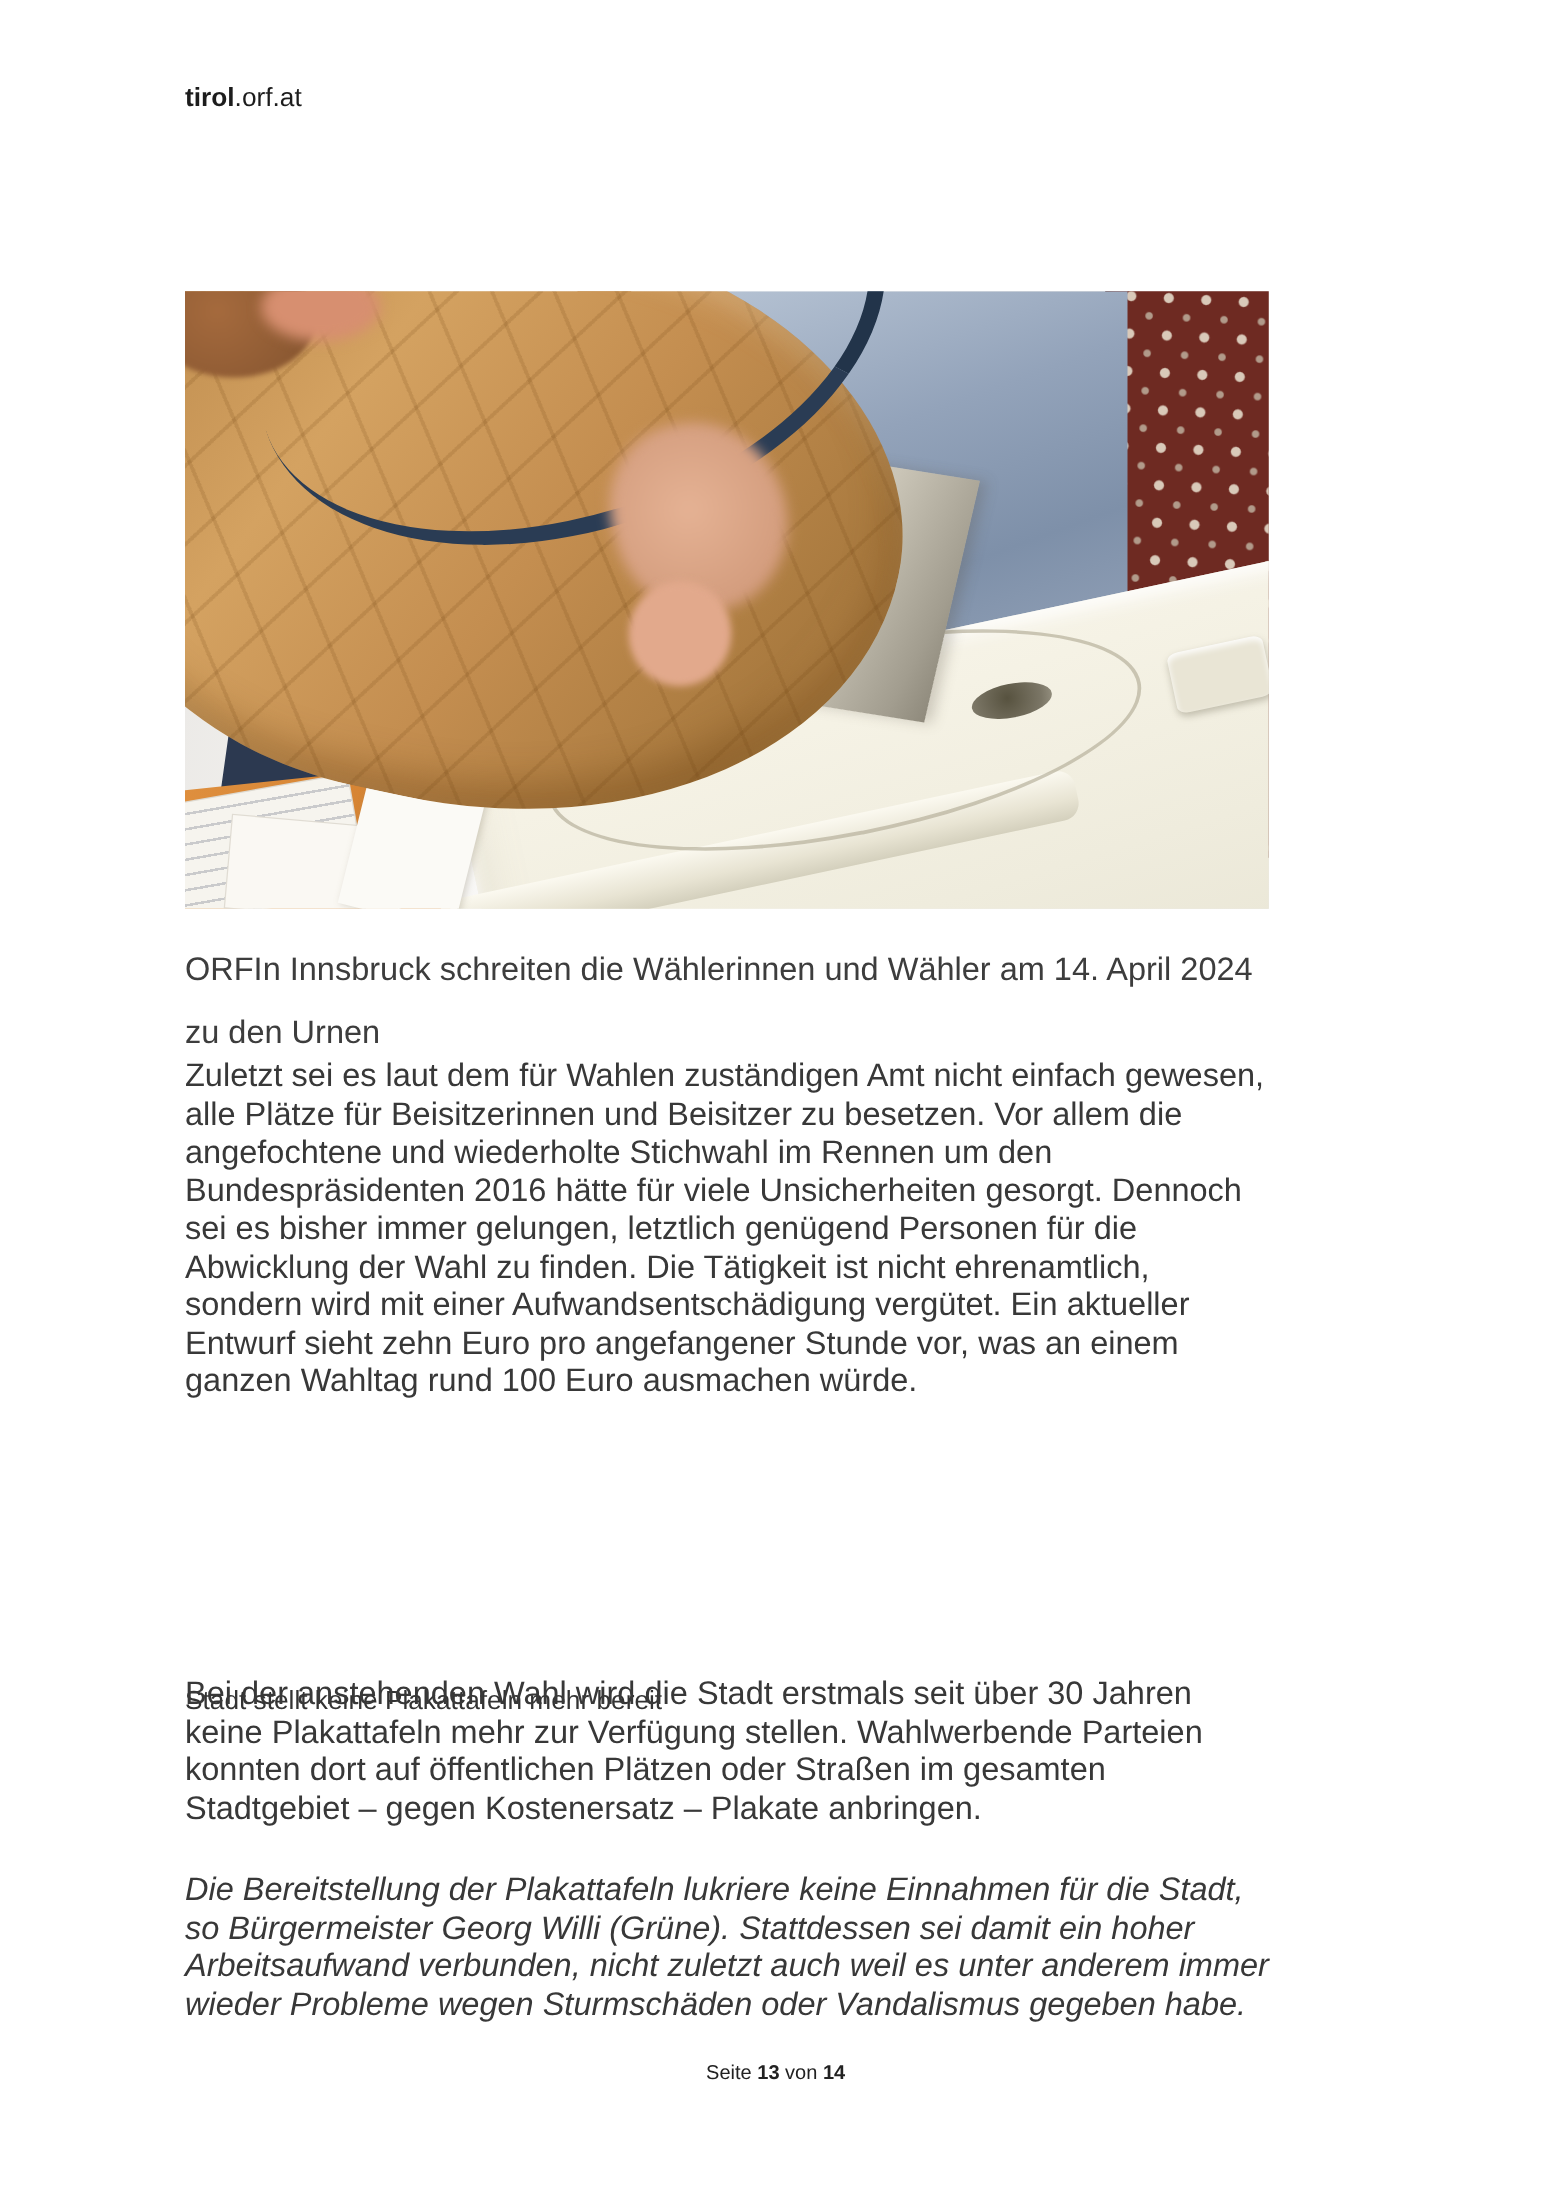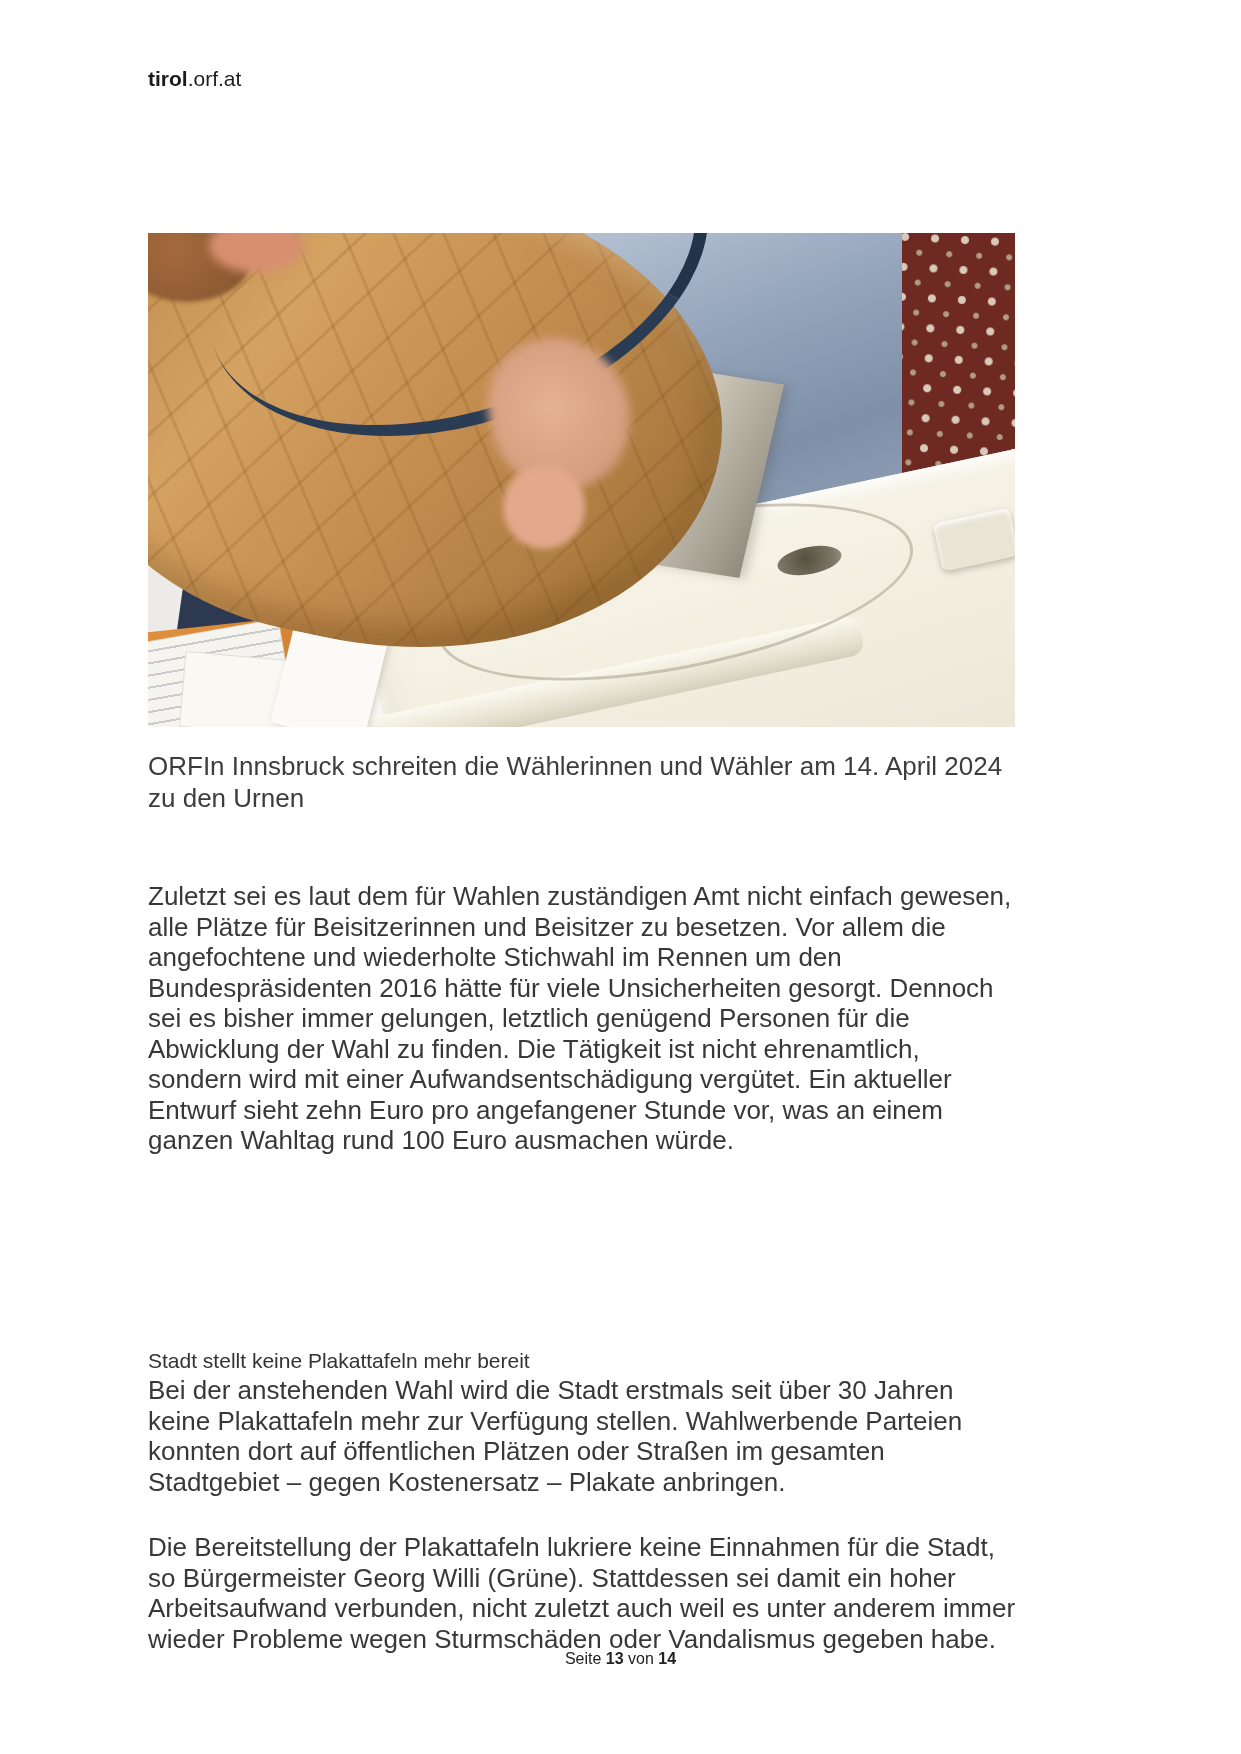--- a/index.html
+++ b/index.html
@@ -102,26 +102,26 @@
   .ph-hair{left:-3%;top:-4%;width:15%;height:18%;border-radius:50%;
     background:radial-gradient(circle at 40% 40%,#a56a3d,#8d5a33 70%,#7c4c2a 100%);filter:blur(2px);}
   .ph-skin-neck{left:7%;top:-3%;width:11%;height:11%;border-radius:50%;background:#d78f70;filter:blur(5px);}
   .ph-hand{left:39.5%;top:21%;width:16%;height:31%;border-radius:46% 54% 50% 50%;
     background:radial-gradient(circle at 45% 45%,#e5b294,#d29b7c 75%,#c08a6d 100%);
     transform:rotate(-14deg);filter:blur(5px);}
   .ph-fingers{left:41%;top:47%;width:9.5%;height:17%;border-radius:50%;
     background:#e2a98c;transform:rotate(8deg);filter:blur(3px);}
   
   .ml{white-space:pre-line;}
-  .caption{position:absolute;left:148px;top:750px;width:985px;font-size:26px;line-height:32px;color:#3d3d3d;}
-  .para{position:absolute;left:148px;width:985px;font-size:26px;line-height:30.5px;color:#383838;margin-top:36px;}
+  .caption{position:absolute;left:148px;top:750px;width:985px;font-size:26px;line-height:50px;color:#3d3d3d;}
+  .para{position:absolute;left:148px;width:985px;font-size:26px;line-height:30.5px;color:#383838;}
   .p1{top:845px;}
   .p2{top:1163px;}
   .p3{top:1339px;}
-  .p4{top:1496px;}
+  .p4{top:1496px;font-style:italic;}
   .subhead{position:absolute;left:148px;top:1348px;width:985px;font-size:21px;line-height:26px;color:#333333;}
   .footer{position:absolute;left:0;top:1650px;width:1241px;text-align:center;font-size:16px;color:#222222;}
   .footer b{font-weight:700;}
 </style>
 </head>
 <body>
 
 <div class="page">
 
   <div class="brand"><b>tirol</b><span>.orf.at</span></div>

